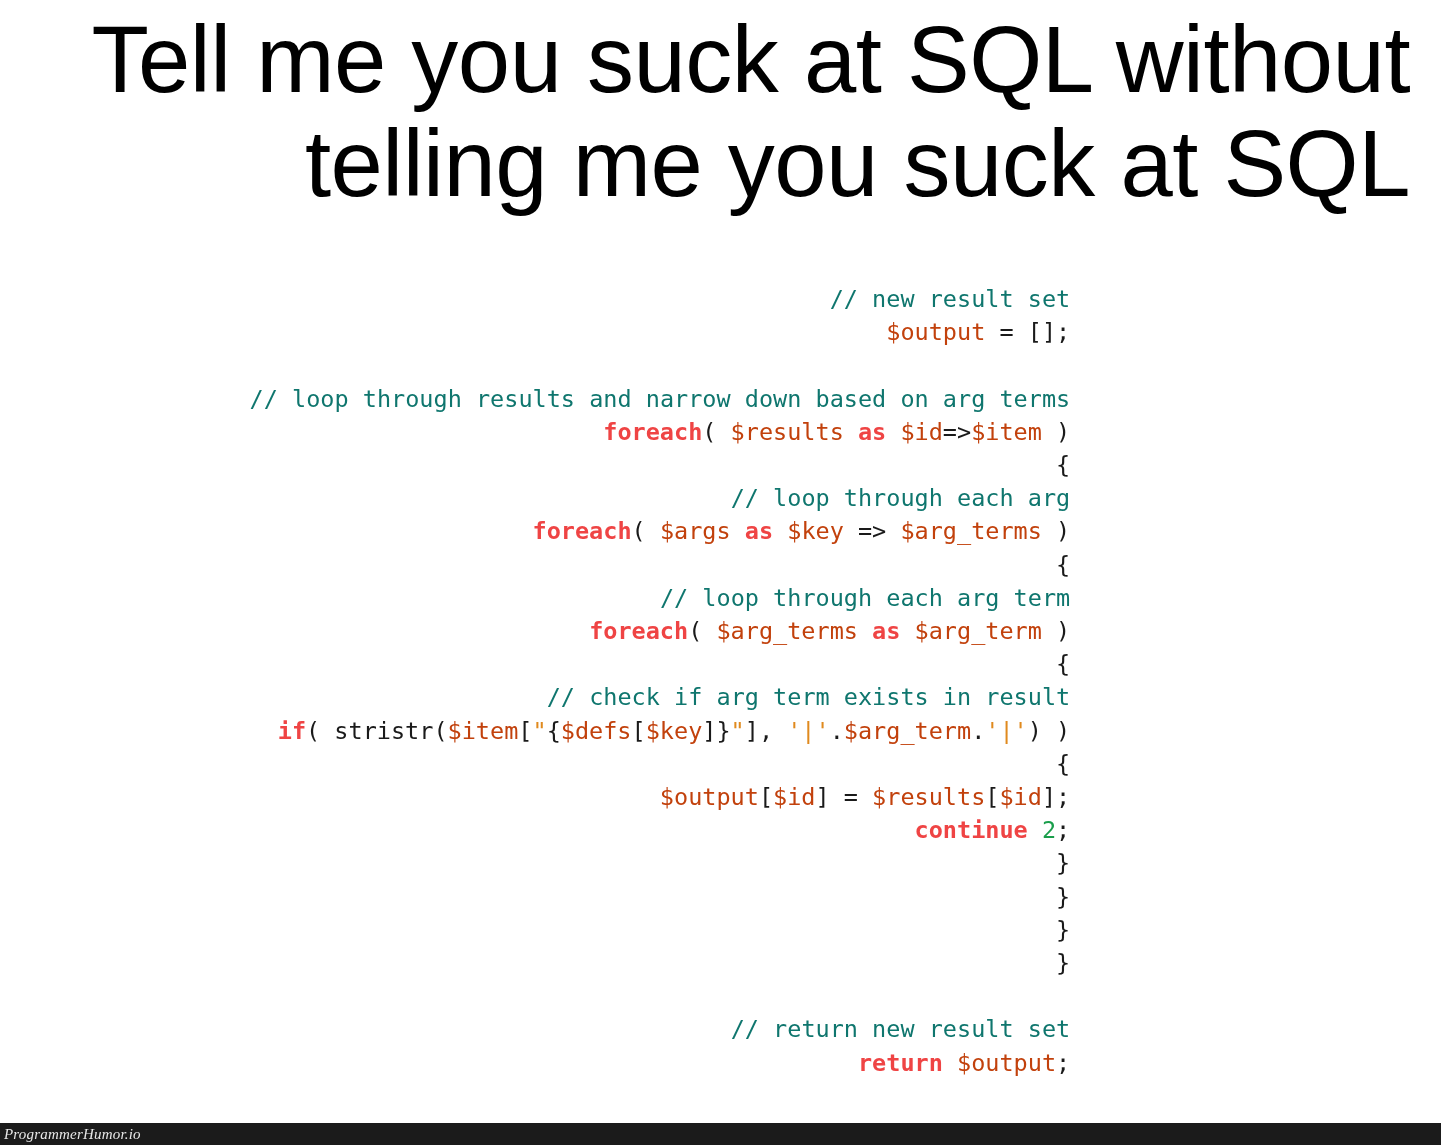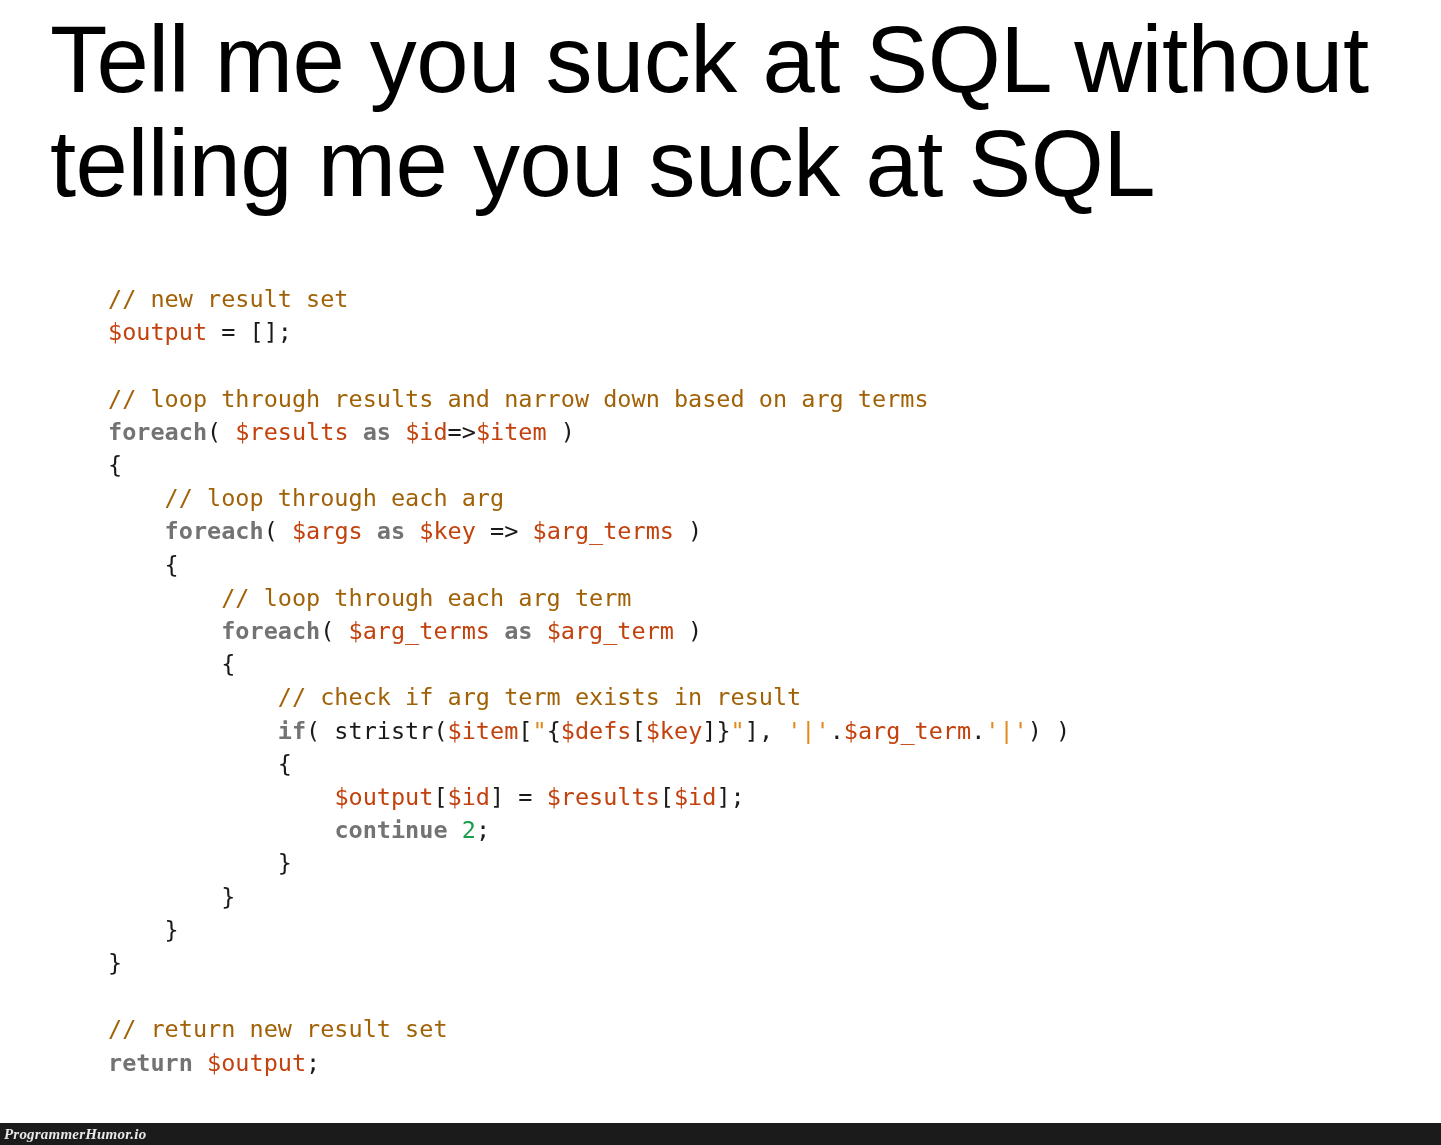--- a/index.html
+++ b/index.html
@@ -13,20 +13,21 @@
     height: 1145px;
     position: relative;
     overflow: hidden;
     font-family: "Liberation Sans", sans-serif;
   }
 
   #meme-root {
     position: absolute;
     inset: 0;
     background: #ffffff;
+    text-align: right;
   }
 
   
   .meme-title {
     position: absolute;
     left: 50px;
     top: 8px;
     width: 1360px;
     font-family: "Liberation Sans", sans-serif;
     font-size: 94px;
@@ -49,22 +50,22 @@
     color: #111111;
     font-variant-ligatures: none;
     -webkit-font-smoothing: antialiased;
   }
   .code-line {
     white-space: pre;
     min-height: 33.2px;
   }
 
   
-  .t-comment  { color: #a16207; }
-  .t-keyword  { color: #737373; font-weight: bold; }
+  .t-comment  { color: #0f766e; }
+  .t-keyword  { color: #ef4444; font-weight: bold; }
   .t-var      { color: #c2410c; }
   .t-string   { color: #e08a1e; }
   .t-number   { color: #1a9e4b; }
   .t-plain    { color: #1a1a1a; }
 
   
   .watermark-bar {
     position: absolute;
     left: 0;
     right: 0;
@@ -72,21 +73,21 @@
     height: 22px;
     background: #1b1b1b;
   }
   .watermark-text {
     position: absolute;
     left: 4px;
     top: 50%;
     transform: translateY(-50%);
     font-family: "Liberation Serif", "DejaVu Serif", serif;
     font-style: italic;
-    font-weight: bold;
+    font-weight: normal;
     font-size: 15px;
     color: #e8e8e8;
     letter-spacing: 0.2px;
   }
 </style>
 </head>
 <body>
 
 <div id="meme-root">
 

